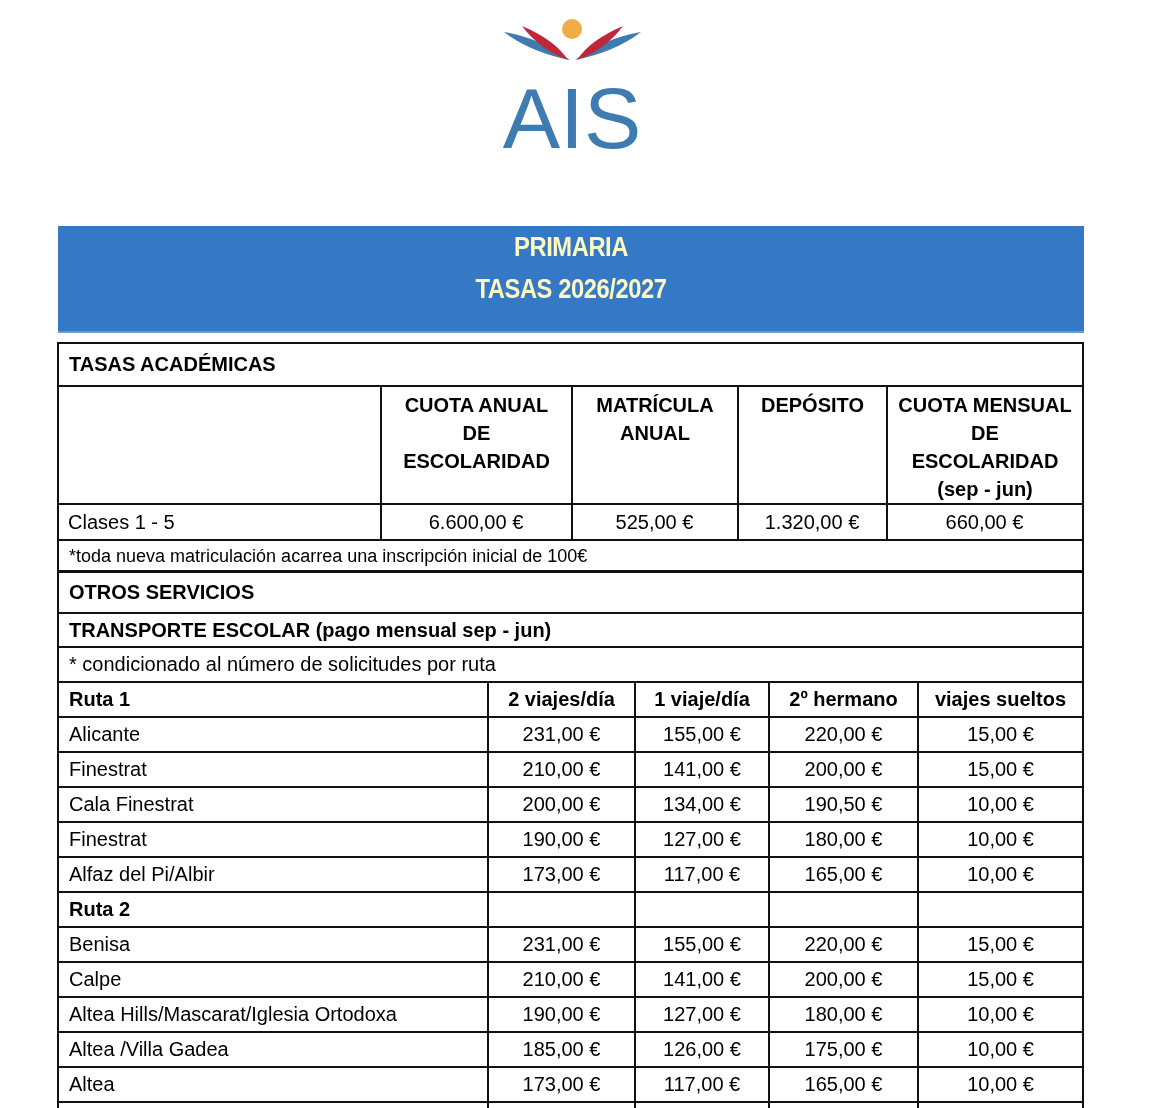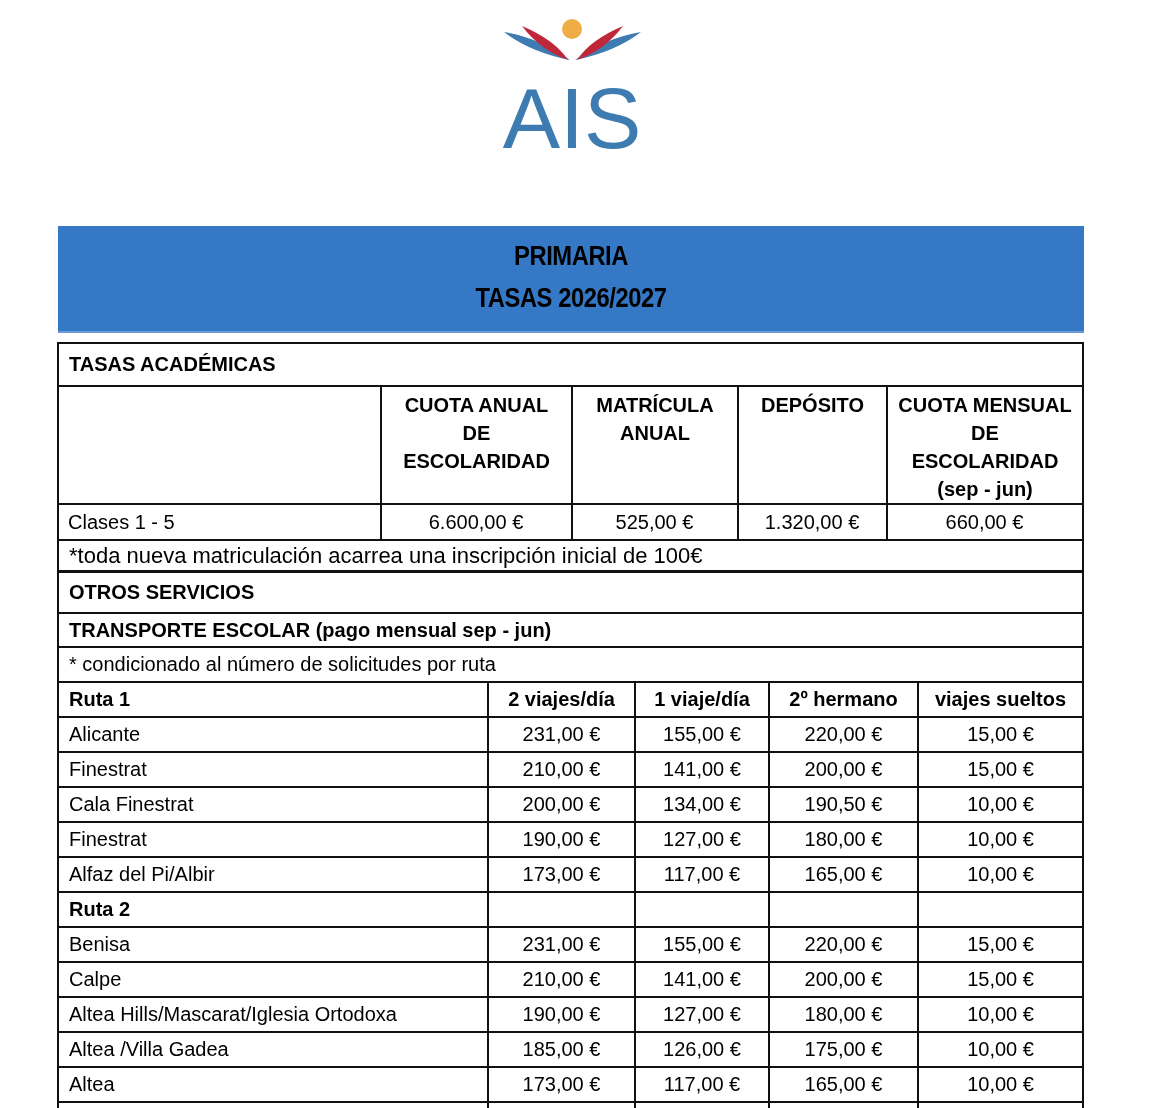--- a/index.html
+++ b/index.html
@@ -3,39 +3,39 @@
 <meta charset="utf-8">
 <style>
   * { box-sizing: border-box; margin: 0; padding: 0; }
   html, body { width: 1173px; height: 1108px; background: #ffffff; overflow: hidden; }
   body { font-family: "Liberation Sans", "DejaVu Sans", sans-serif; color: #000; position: relative; }
 
   .logo { position: absolute; left: 500px; top: 14px; width: 145px; height: 140px; }
 
   .banner {
     position: absolute; left: 58px; top: 226px; width: 1026px; height: 107px;
-    background: #3578c6; color: #000000; text-align: center;
+    background: #3578c6; color: #fef9c3; text-align: center;
     border-bottom: 2px solid #6b9bd6;
     font-family: "Liberation Sans", sans-serif; font-weight: bold;
-    font-size: 27px; line-height: 42px; padding-top: 9px;
+    font-size: 27px; line-height: 42px; padding-top: 0;
     transform-origin: center; letter-spacing: -0.5px;
   }
   .banner span { display: block; transform: scaleX(0.88); }
 
   table { border-collapse: collapse; position: absolute; left: 57px; width: 1025px; table-layout: fixed; }
   td, th { border: 2px solid #111; font-size: 20px; padding: 0 10px; vertical-align: middle; }
   .b { font-weight: bold; }
   .c { text-align: center; margin-left: 15px; }
 
   
   #t1 { top: 342px; }
   #t1 .title-row td { height: 43px; margin-left: 38px; }
   #t1 .head-row td { height: 88px; vertical-align: top; padding-top: 4px; line-height: 28px; text-align: center; margin-top: 36px; }
   #t1 .data-row td { height: 36px; padding-left: 9px; }
-  #t1 .note-row td { height: 32px; font-size: 22px; }
+  #t1 .note-row td { height: 32px; font-size: 18px; }
 
   
   #t2 { top: 570px; }
   #t2 .title-row td { height: 42px; margin-top: 8px; }
   #t2 .sub-row td { height: 34px; }
   #t2 .note-row td { height: 35px; }
   #t2 .route-row td { height: 35px; }
   #t2 tr.r td { height: 35px; }
 </style>
 </head>

